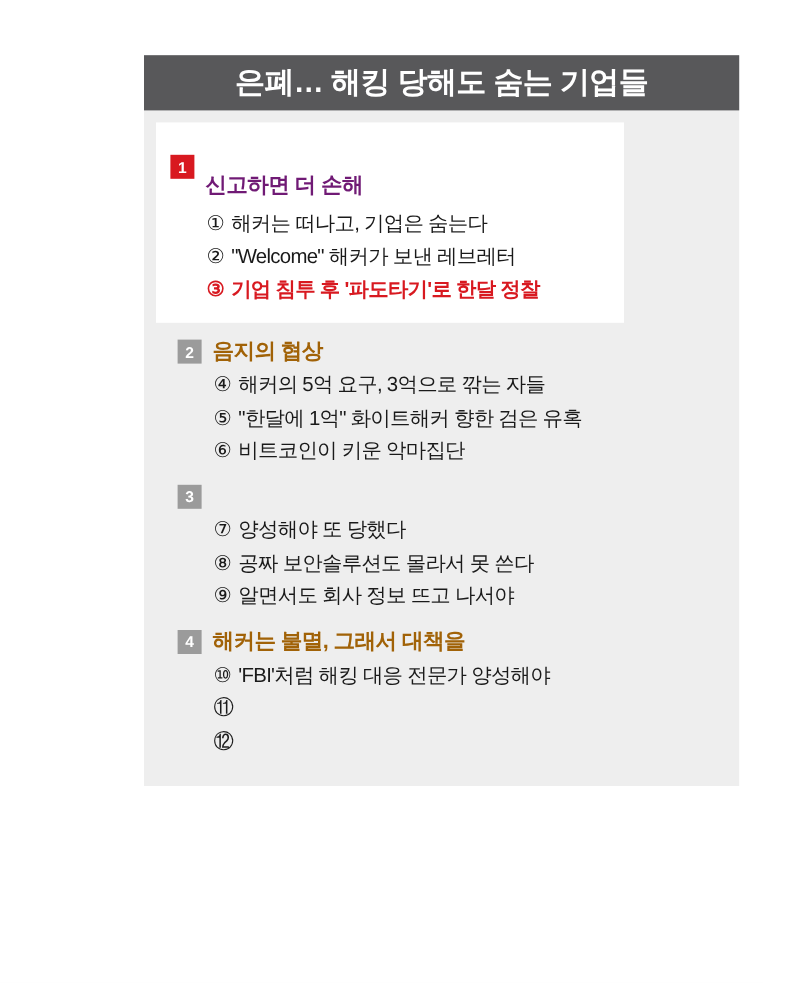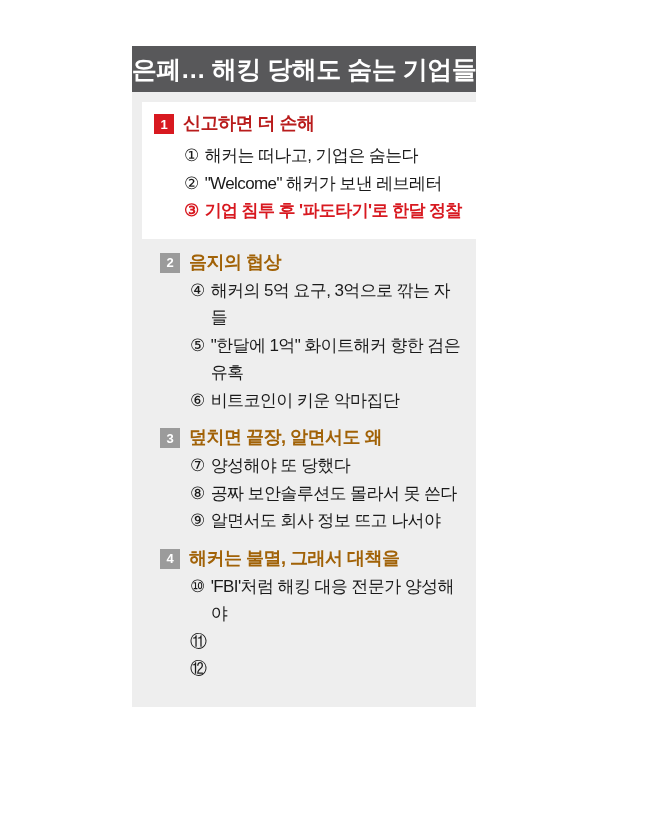--- a/index.html
+++ b/index.html
@@ -14,23 +14,23 @@
     overflow: hidden;
   }
   #page {
     position: relative;
     width: 658px;
     height: 819px;
     background: #ffffff;
   }
   .panel {
     position: absolute;
-    left: 132px;
+    left: 120px;
     top: 46px;
-    width: 344px;
+    width: 496px;
     background: #eeeeee;
     padding: 0 0 24px 0;
     box-sizing: border-box;
   }
   
   .header-bar {
     background: #58585a;
     height: 46px;
     display: flex;
     align-items: center;
@@ -79,21 +79,22 @@
     background: #d81920;
   }
   .sec-title {
     font-size: 18px;
     font-weight: bold;
     color: #a16207;
     letter-spacing: -0.5px;
     line-height: 1.1;
   }
   .sec-title.red {
-    color: #b91c1c;
+    color: #701a75;
+    margin-top: 31px;
   }
   .items {
     margin: 0;
     padding: 0;
     list-style: none;
   }
   .item {
     display: flex;
     align-items: baseline;
     gap: 6px;
@@ -170,21 +171,20 @@
         <li class="item">
           <span class="marker">⑥</span>
           <span class="text">비트코인이 키운 악마집단</span>
         </li>
       </ul>
     </div>
 
     <div class="section normal">
       <div class="sec-head">
         <span class="sec-num">3</span>
-        <span class="sec-title">덮치면 끝장, 알면서도 왜</span>
       </div>
       <ul class="items">
         <li class="item">
           <span class="marker">⑦</span>
           <span class="text">양성해야 또 당했다</span>
         </li>
         <li class="item">
           <span class="marker">⑧</span>
           <span class="text">공짜 보안솔루션도 몰라서 못 쓴다</span>
         </li>

